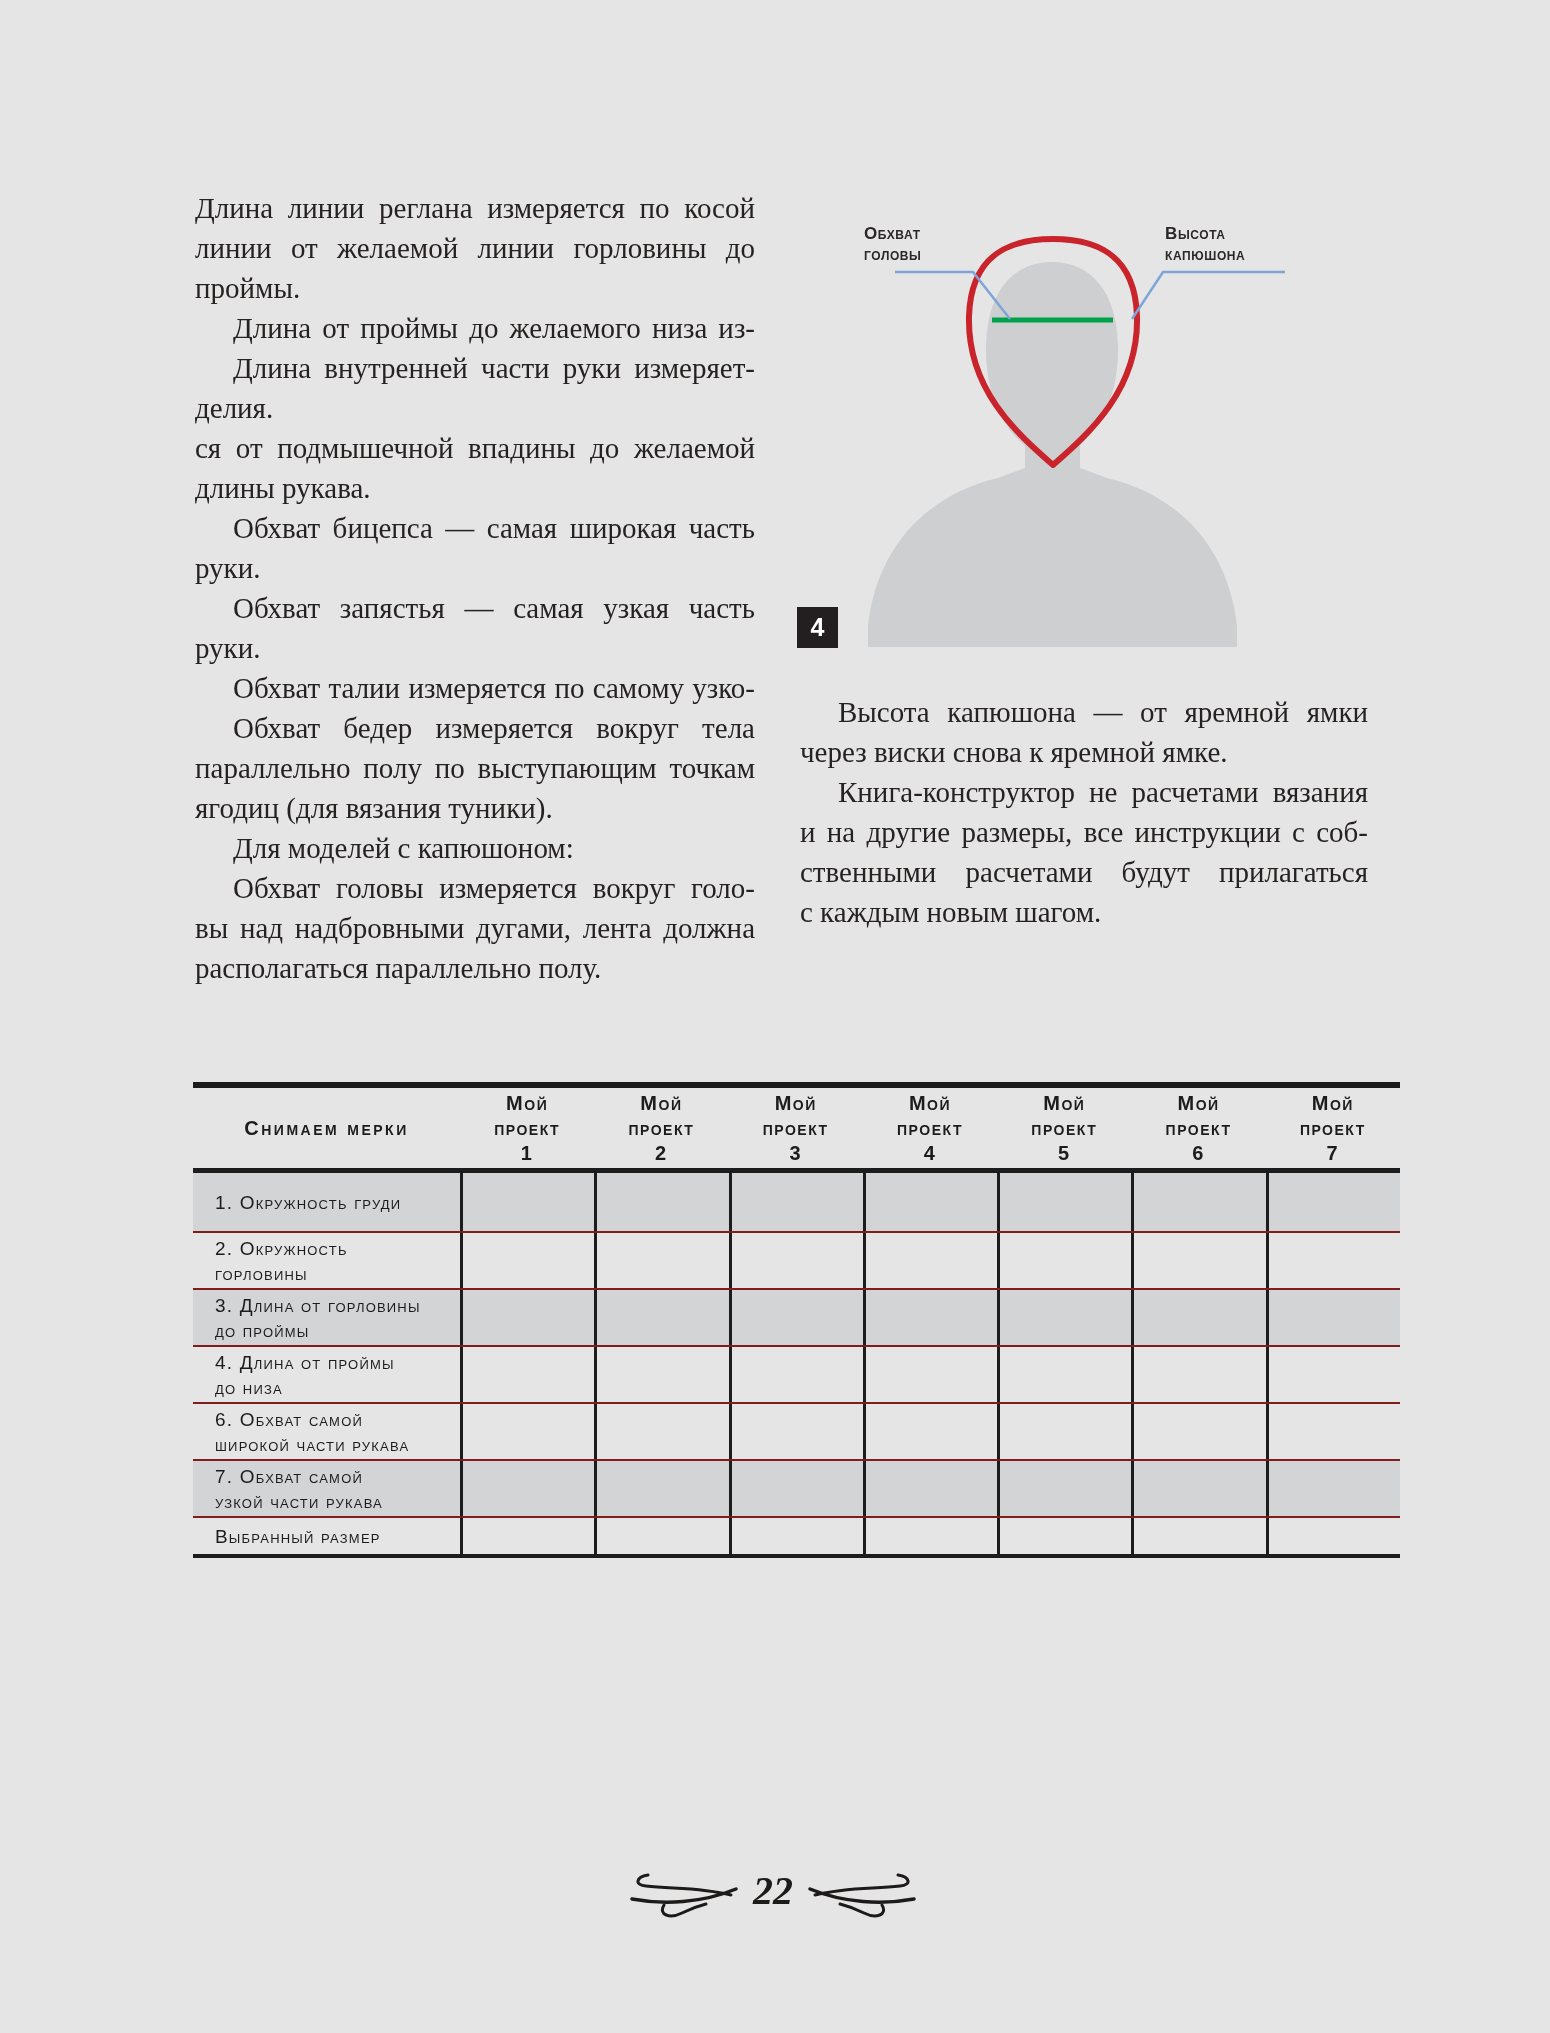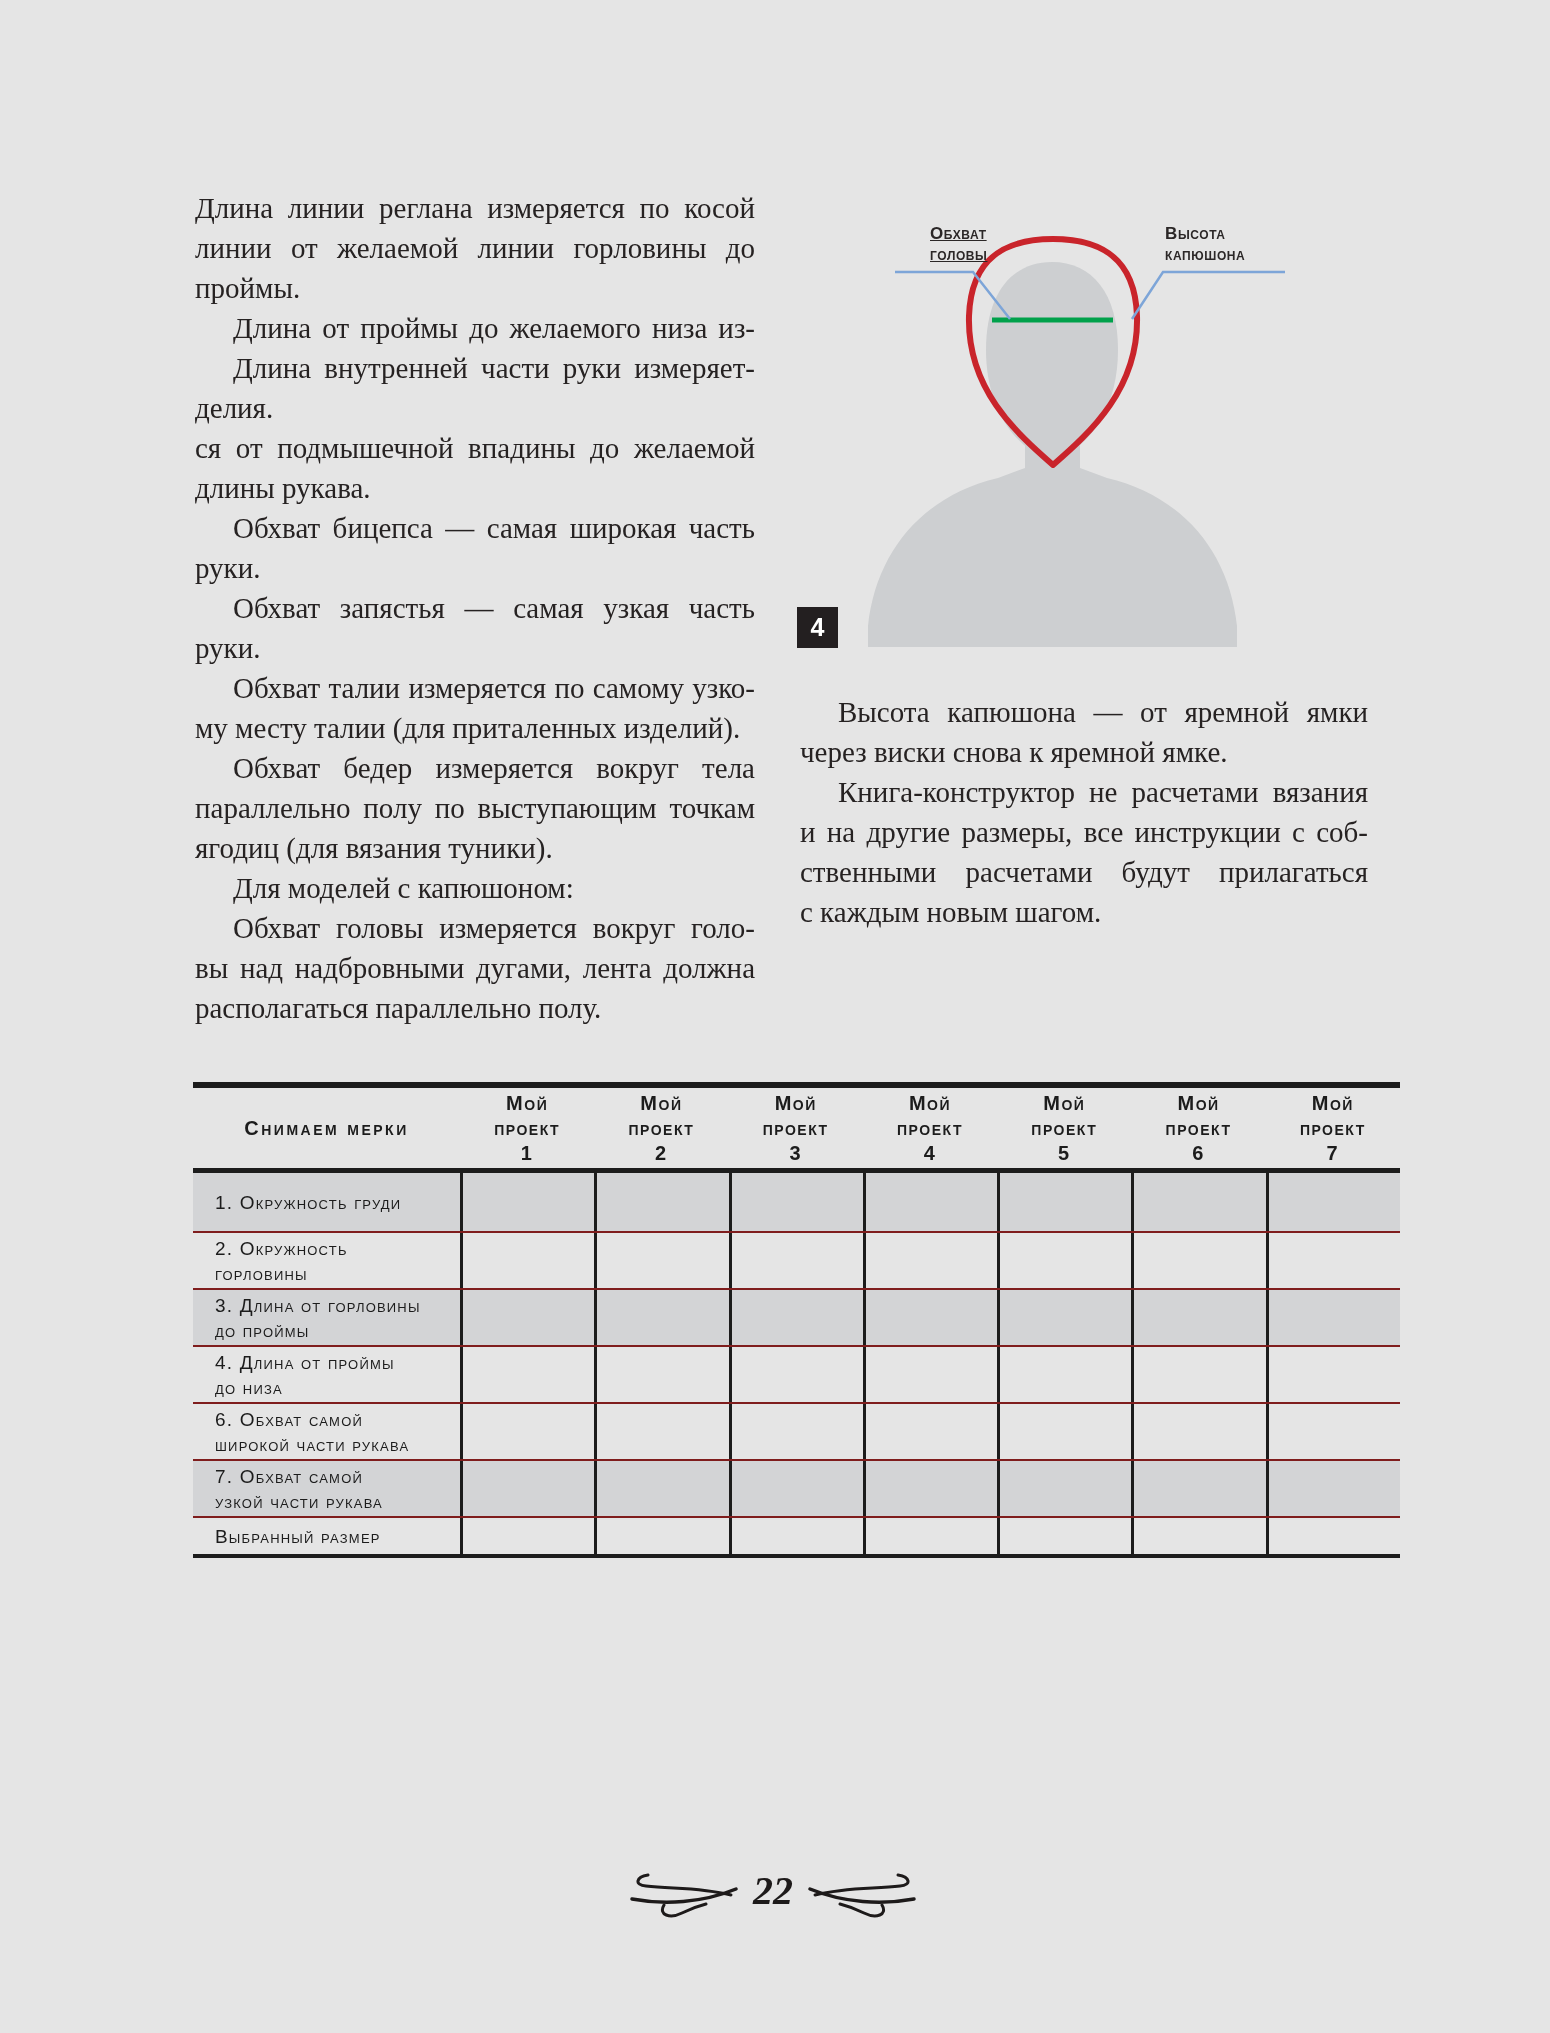--- a/index.html
+++ b/index.html
@@ -17,21 +17,21 @@
   .col-left  { left:195px; top:188px;  width:560px; }
   .col-right { left:800px; top:692px;  width:568px; }
 
   
   .fig-svg { position:absolute; left:780px; top:160px; width:530px; height:500px; }
   .fig-label {
     position:absolute; font-family:"Liberation Sans", sans-serif;
     font-variant:small-caps; font-weight:700; font-size:17px; line-height:21px;
     letter-spacing:0.6px; color:#2b2727;
   }
-  .fig-label-head { left:930px; top:223px;text-decoration:underline; }
+  .fig-label-head { left:864px; top:223px; }
   .fig-label-hood { left:1165px; top:223px; }
   .fig-badge {
     position:absolute; left:797px; top:607px; width:41px; height:41px;
     background:#231f20; color:#ffffff; font-family:"Liberation Sans", sans-serif;
     font-weight:700; font-size:25px; display:flex; align-items:center; justify-content:center;
   }
 
   
   .tbl {
     position:absolute; left:193px; top:1082px; width:1207px;
@@ -79,21 +79,20 @@
     <div class="ln j ind">Длина от проймы до желаемого низа из-</div>
     <div class="ln j ind">Длина внутренней части руки измеряет-</div>
     <div class="ln">делия.</div>
     <div class="ln j">ся от подмышечной впадины до желаемой</div>
     <div class="ln">длины рукава.</div>
     <div class="ln j ind">Обхват бицепса — самая широкая часть</div>
     <div class="ln">руки.</div>
     <div class="ln j ind">Обхват запястья — самая узкая часть</div>
     <div class="ln">руки.</div>
     <div class="ln j ind">Обхват талии измеряется по самому узко-</div>
-    <div class="ln">му месту талии (для приталенных изделий).</div>
     <div class="ln j ind">Обхват бедер измеряется вокруг тела</div>
     <div class="ln j">параллельно полу по выступающим точкам</div>
     <div class="ln">ягодиц (для вязания туники).</div>
     <div class="ln ind">Для моделей с капюшоном:</div>
     <div class="ln j ind">Обхват головы измеряется вокруг голо-</div>
     <div class="ln j">вы над надбровными дугами, лента должна</div>
     <div class="ln">располагаться параллельно полу.</div>
   </div>
 
   <svg class="fig-svg" viewBox="0 0 530 500">

